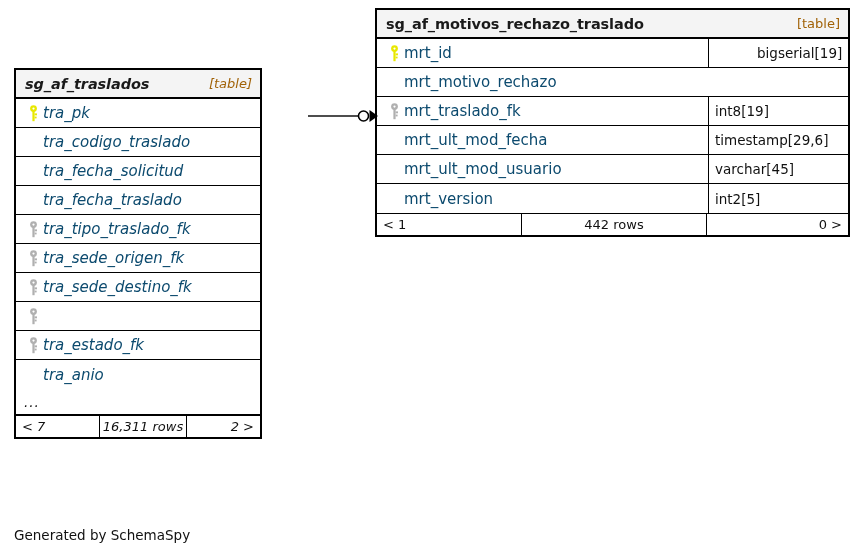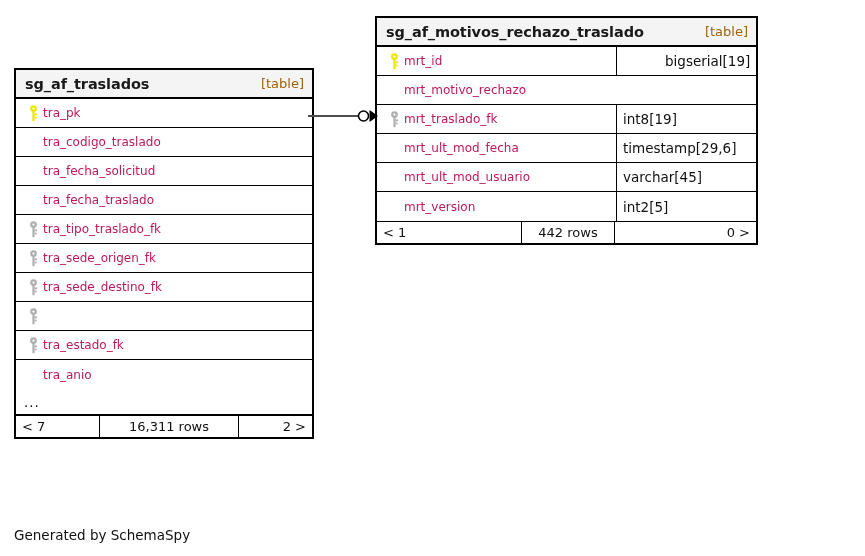--- a/index.html
+++ b/index.html
@@ -72,22 +72,22 @@
     display: flex;
     align-items: center;
     border-left: 1.5px solid #000000;
     box-sizing: border-box;
     padding-left: 6px;
     font-size: 13.5px;
     color: #111111;
     white-space: nowrap;
   }
   .col-name {
-    font-size: 12px;
-    color: #be185d;
+    font-size: 15px;
+    color: #0c4a6e;
     white-space: nowrap;
   }
 
   
   .key-slot {
     width: 19px;
     flex: 0 0 19px;
     display: flex;
     align-items: center;
     justify-content: center;
@@ -135,21 +135,21 @@
     font-size: 13.5px;
     color: #111111;
     white-space: nowrap;
   }
 </style>
 </head>
 <body>
 
 <div class="erd-canvas">
 
-  <div class="table-box" id="table-left" style="left:14px; top:68px; width:300px;">
+  <div class="table-box" id="table-left" style="left:14px; top:68px; width:248px;font-style:italic;">
 
     <div class="table-header">
       <span class="table-title">sg_af_traslados</span>
       <span class="table-kind">[table]</span>
     </div>
 
     <div class="columns" id="left-columns">
         <div class="col-row">
           <div class="col-name-cell">
             <span class="key-slot">
@@ -261,21 +261,21 @@
 
     <div class="ellipsis-row">...</div>
 
     <div class="table-footer">
       <div class="footer-cell footer-prev" style="flex:0 0 83px;">&lt; 7</div>
       <div class="footer-cell footer-rows" style="flex:1 1 auto;">16,311 rows</div>
       <div class="footer-cell footer-next" style="flex:0 0 73px;">2 &gt;</div>
     </div>
   </div>
 
-  <div class="table-box" id="table-right" style="left:375px; top:8px; width:383px;margin-top:8px;">
+  <div class="table-box" id="table-right" style="left:375px; top:8px; width:475px;">
 
     <div class="table-header">
       <span class="table-title">sg_af_motivos_rechazo_traslado</span>
       <span class="table-kind">[table]</span>
     </div>
 
     <div class="columns" id="right-columns">
         <div class="col-row">
           <div class="col-name-cell">
             <span class="key-slot">

